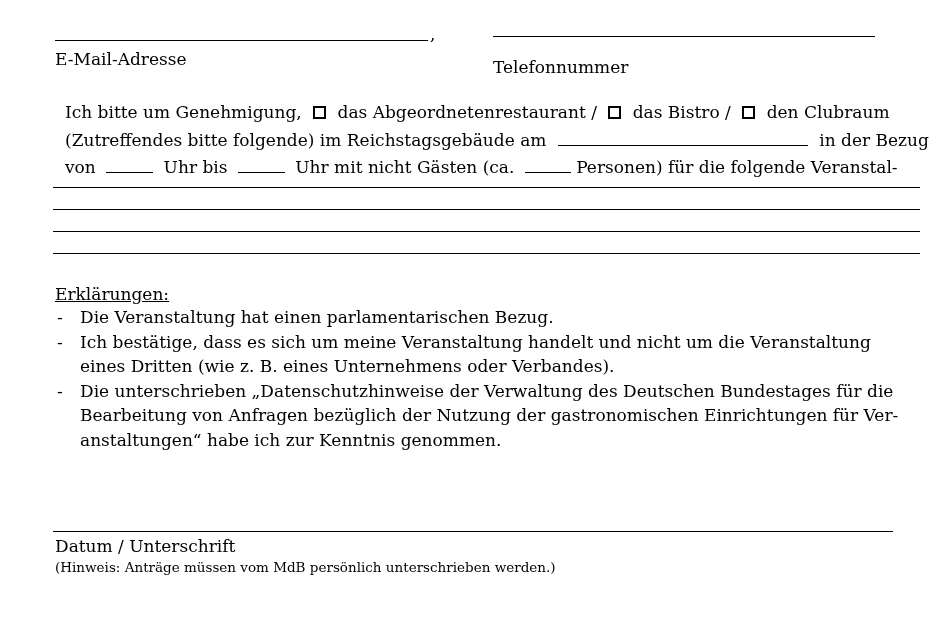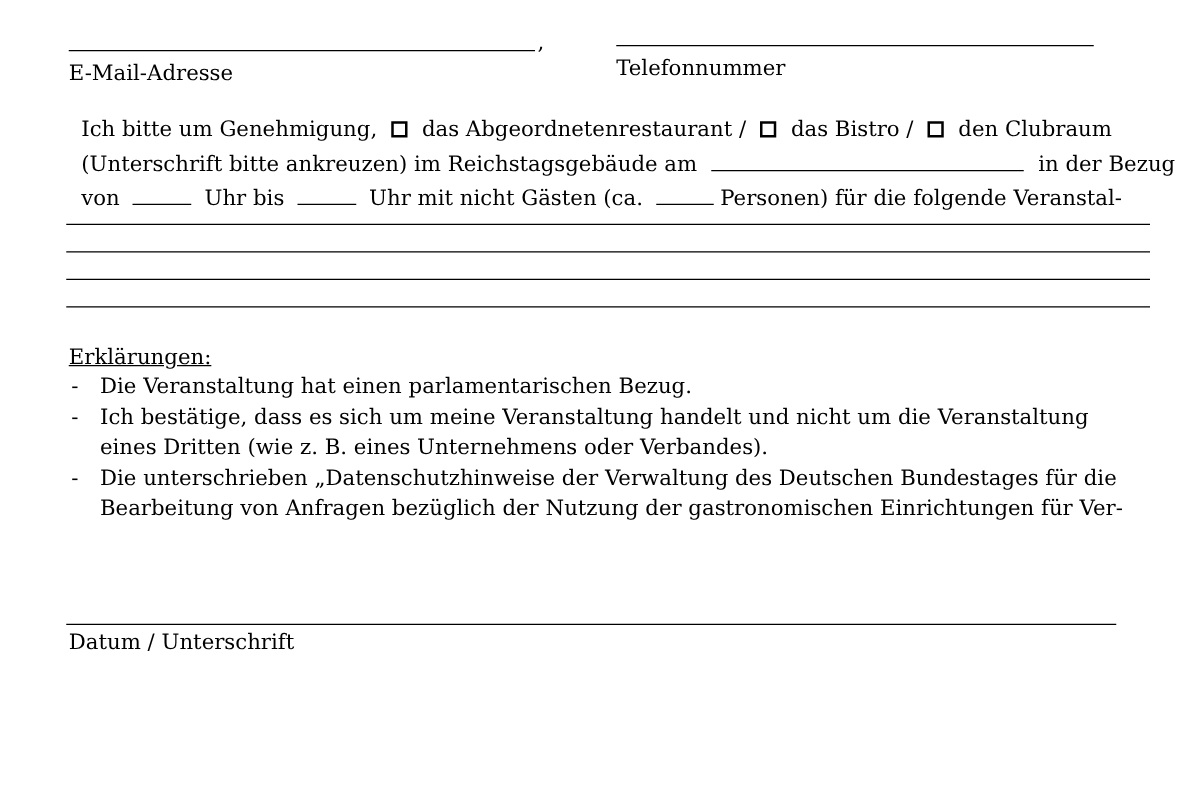--- a/index.html
+++ b/index.html
@@ -10,21 +10,21 @@
     font-family: "DejaVu Serif", "Liberation Serif", serif;
     font-size: 17px;
     position: relative;
     padding: 27px 42px 0 55px;
     overflow: hidden;
   }
 
   
   .header-row { display: flex; justify-content: space-between; }
   .header-col { display: flex; flex-direction: column; }
-  .header-col.phone { margin-right: 33px; }
+  .header-col.phone { margin-right: 33px; gap: 12px; }
   .field-row { display: flex; align-items: flex-end; }
   .field-line { height: 10px; border-bottom: 1.5px solid #000; }
   .email-line { width: 373px; }
   .phone-line { width: 382px; }
   .field-comma { line-height: 14px; padding-left: 2px; }
   .field-label { margin-top: 8px; line-height: 21px; }
   .email-label { width: 373px; }
   .phone-label { width: 382px; }
 
   
@@ -82,21 +82,21 @@
     <div class="pline">
       <span>Ich bitte um Genehmigung,</span>
       <span class="checkbox"></span>
       <span>das Abgeordnetenrestaurant /</span>
       <span class="checkbox"></span>
       <span>das Bistro /</span>
       <span class="checkbox"></span>
       <span>den Clubraum</span>
     </div>
     <div class="pline">
-      <span>(Unterschrift bitte ankreuzen) im Reichstagsgebäude am</span>
+      <span>(Zutreffendes bitte folgende) im Reichstagsgebäude am</span>
       <span class="blank date"></span>
       <span>in der Bezug</span>
     </div>
     <div class="pline">
       <span>von</span>
       <span class="blank time"></span>
       <span>Uhr bis</span>
       <span class="blank time"></span>
       <span>Uhr mit nicht Gästen (ca.</span>
       <span class="blank persons"></span>
@@ -127,20 +127,22 @@
         <div>Ich bestätige, dass es sich um meine Veranstaltung handelt und nicht um die Veranstaltung</div>
         <div>eines Dritten (wie z. B. eines Unternehmens oder Verbandes).</div>
       </div>
     </div>
 
     <div class="decl-item">
       <span class="decl-marker">-</span>
       <div class="decl-lines">
         <div>Die unterschrieben „Datenschutzhinweise der Verwaltung des Deutschen Bundestages für die</div>
         <div>Bearbeitung von Anfragen bezüglich der Nutzung der gastronomischen Einrichtungen für Ver-</div>
+        <div>anstaltungen“ habe ich zur Kenntnis genommen.</div>
       </div>
     </div>
   </div>
 
   <div class="sig-line"></div>
   <div class="sig-label">Datum / Unterschrift</div>
+  <div class="sig-hint">(Hinweis: Anträge müssen vom MdB persönlich unterschrieben werden.)</div>
 
 </div>
 
 </body></html>

